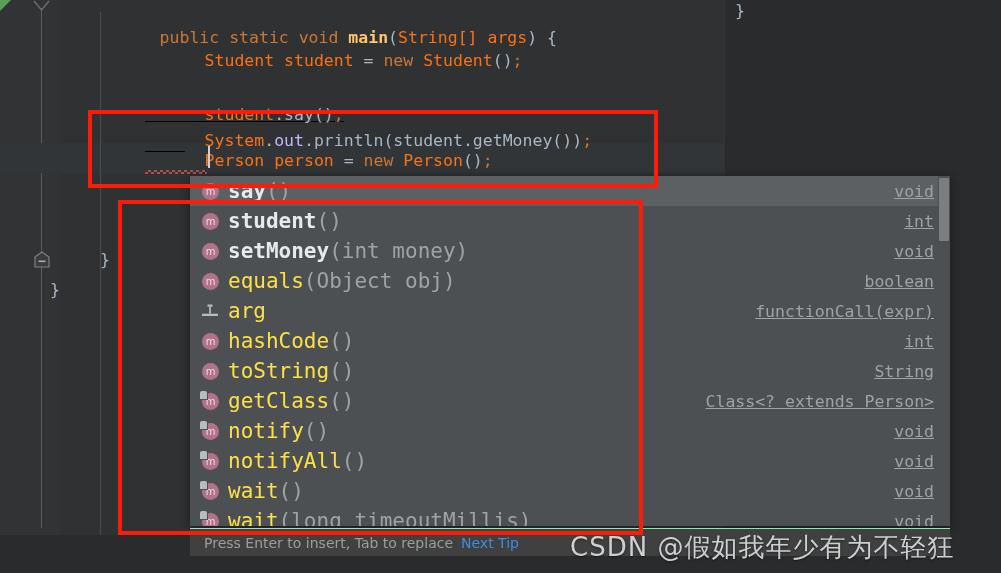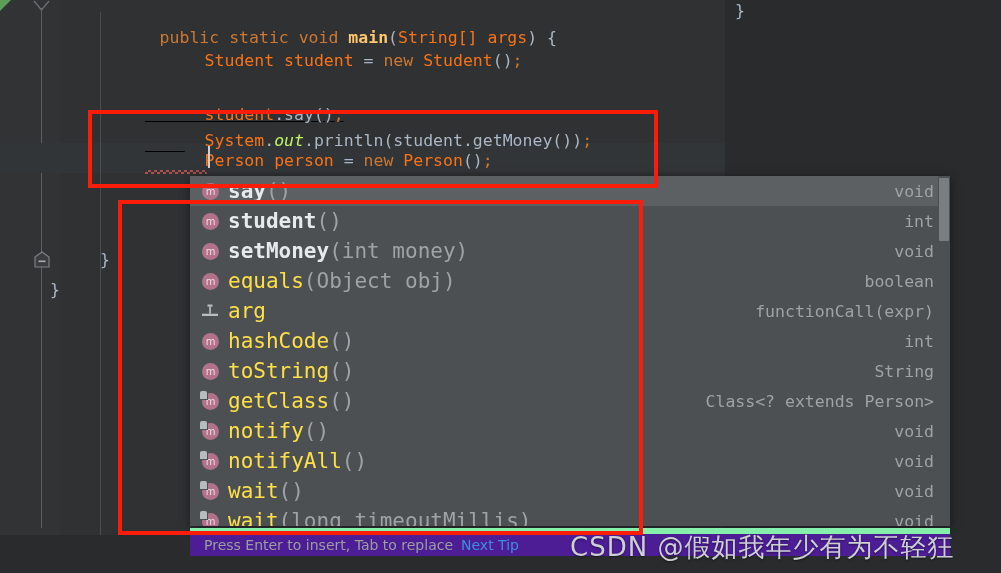--- a/index.html
+++ b/index.html
@@ -51,21 +51,21 @@
     white-space:pre;
   }
   .cline { position:absolute; left:100px; }
   .cur-line-hl {
     position:absolute; left:0px; top:143px; width:725px; height:30px;
     background:#323537;
   }
   .tok-kw   { color:#cc7832;margin-top:22px; }
   .tok-type { color:#f97316; }
   .tok-plain{ color:#a9b7c6; }
-  .tok-static{ color:#bef264; font-style:italic; }
+  .tok-static{ color:#c4b5fd; }
   .tok-semi { color:#cc7832; }
 
   .brace-right { position:absolute; color:#a9b7c6; font-size:16.5px; }
 
   
   .squiggle {
     position:absolute; left:145px; top:170px; width:62px; height:4px;
     background-image:
       radial-gradient(circle at 1.5px 3px, #c75450 1.2px, transparent 1.4px),
       radial-gradient(circle at 4.5px 0.8px, #c75450 1.2px, transparent 1.4px);
@@ -115,36 +115,36 @@
   .c-label {
     font-family:"DejaVu Sans Mono", monospace;
     font-size:21px; color:#c9cdd0; white-space:pre;
   }
   .c-label .nm { font-weight:bold; color:#e6eaed; }
   .c-label .pr { color:#9ea3a7; }
   .c-label .plain { color:#fde047; }
   .c-type {
     margin-left:auto;
     font-family:"DejaVu Sans Mono", monospace;
-    font-size:16.5px; color:#9ea3a7; white-space:pre;
+    font-size:16.5px; color:#9ea3a7; white-space:pre;text-decoration:underline;
   }
   .popup-scroll-track {
     position:absolute; right:0; top:0; width:12px; height:350px;
     background:#4d5052;
   }
   .popup-scroll-thumb {
     position:absolute; right:1px; top:2px; width:10px; height:62px;
     background:#7a7e81; border-radius:1px;
   }
 
   
   .hintbar {
     position:absolute; left:190px; top:528px; width:760px; height:28px;
-    background:#4c1d95;
-    border-top:6px solid #86efac;
+    background:#404040;
+    border-top:1px solid #86efac;
     display:flex; align-items:center; padding-left:14px;
     font-family:"DejaVu Sans", sans-serif; font-size:14px;
   }
   .hint-text { color:#9a9ea1; }
   .hint-link { color:#3b8ee0; margin-left:8px; cursor:pointer; }
 
   
   .watermark {
     position:absolute; left:570px; top:530px;
     font-family:"DejaVu Sans", sans-serif;

